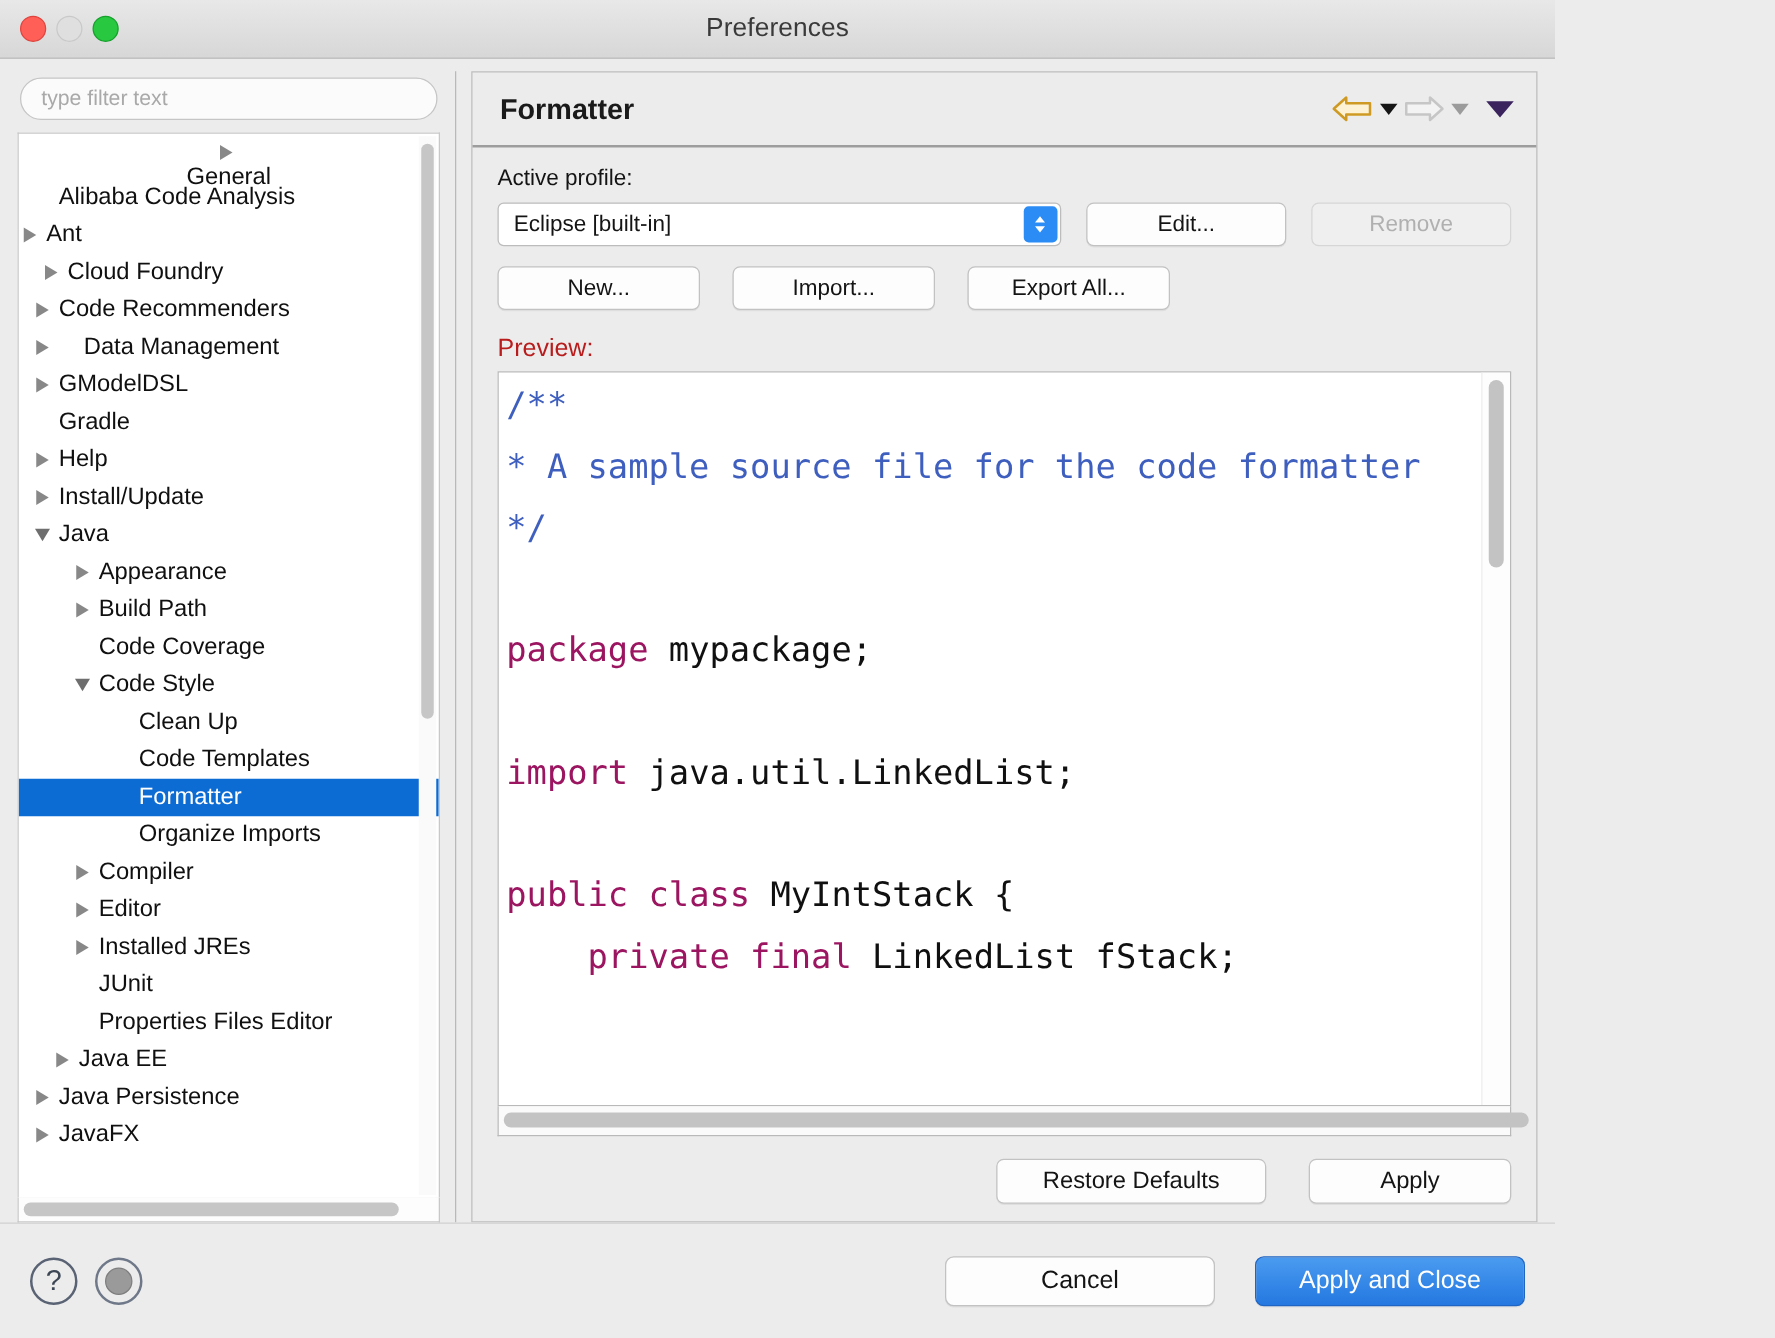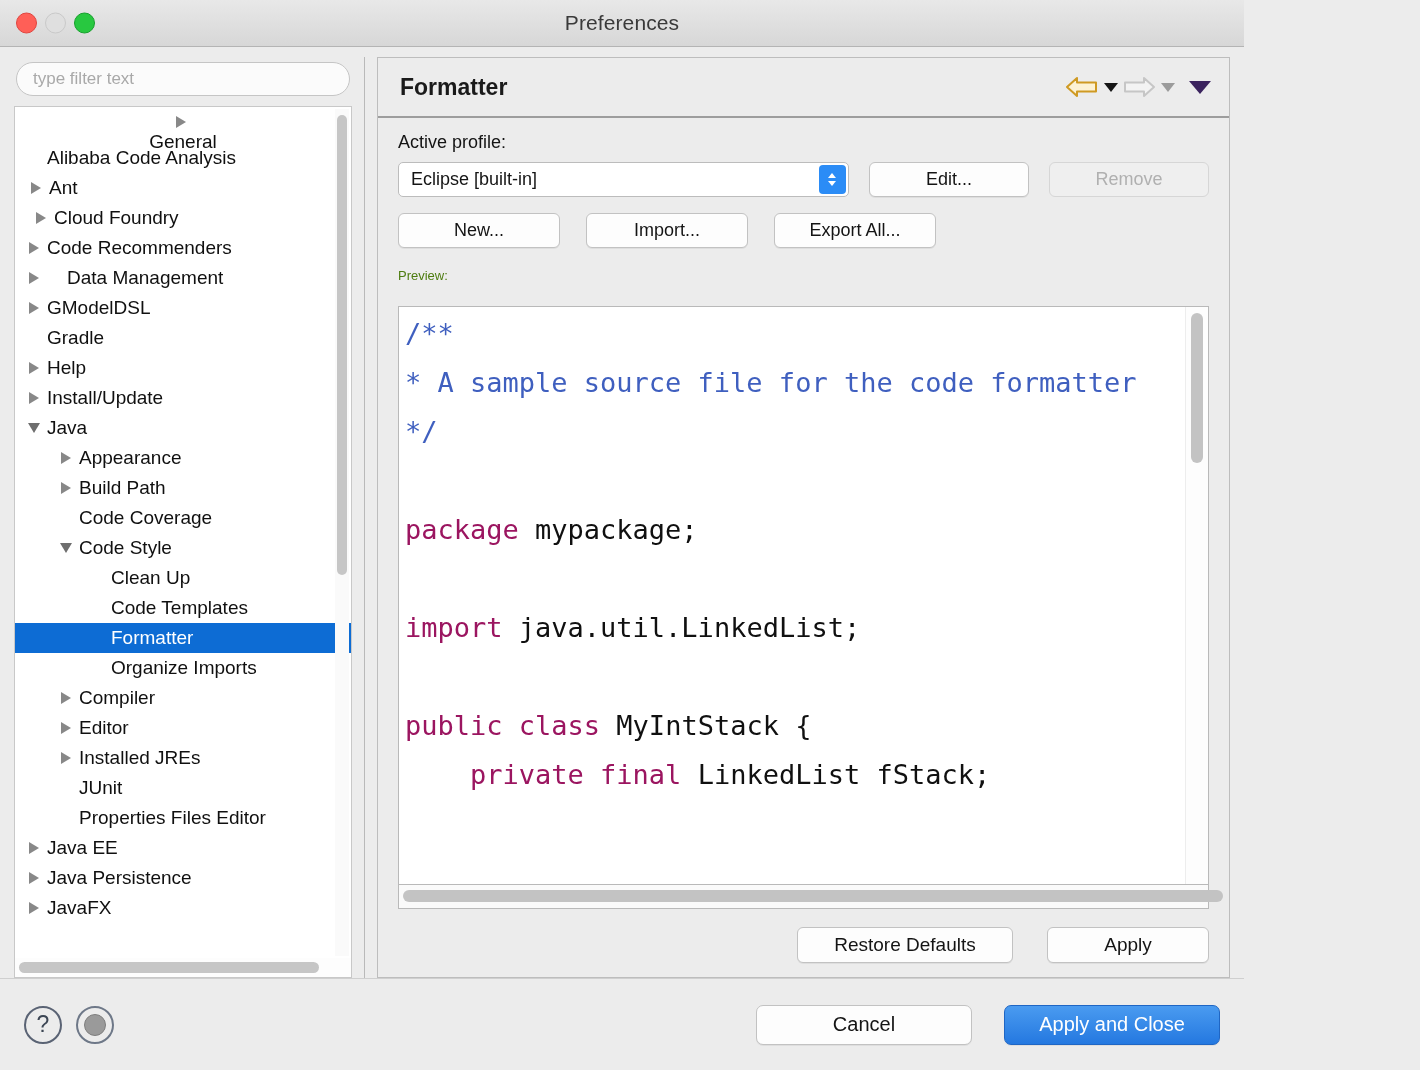--- a/index.html
+++ b/index.html
@@ -340,23 +340,23 @@
   .btn.wide { width: 162px; padding: 0; }
   .btn-row {
     display: flex;
     gap: 26px;
     margin-bottom: 20px;
   }
   .btn.profbtn { width: 160px; padding: 0; }
 
   
   .preview-label {
-    font-size: 13px;
-    color: #4d7c0f;
-    margin-bottom: 23px;
+    font-size: 20px;
+    color: #b91c1c;
+    margin-bottom: 6px;
   }
   .preview-box {
     position: relative;
     flex: 1 1 auto;
     background: #ffffff;
     border: 1px solid #b9b9b9;
     box-sizing: border-box;
     min-height: 0;
     overflow: hidden;
   }
@@ -498,21 +498,21 @@
             <div class="tree-row" style=" flex-direction: column;">
               <span class="tw">
                 <span class="tw-arrow collapsed"></span>
               </span>
               <span class="tree-label">General</span>
             </div>
             <div class="tree-row" style="padding-left: 10px;">
               <span class="tw"></span>
               <span class="tree-label">Alibaba Code Analysis</span>
             </div>
-            <div class="tree-row" style="padding-left: 12px;">
+            <div class="tree-row" style="padding-left: 0;">
               <span class="tw">
                 <span class="tw-arrow collapsed"></span>
               </span>
               <span class="tree-label">Ant</span>
             </div>
             <div class="tree-row" style="padding-left: 17px;">
               <span class="tw">
                 <span class="tw-arrow collapsed"></span>
               </span>
               <span class="tree-label">Cloud Foundry</span>
@@ -614,21 +614,21 @@
               <span class="tree-label">Installed JREs</span>
             </div>
             <div class="tree-row" style="padding-left: 42px;">
               <span class="tw"></span>
               <span class="tree-label">JUnit</span>
             </div>
             <div class="tree-row" style="padding-left: 42px;">
               <span class="tw"></span>
               <span class="tree-label">Properties Files Editor</span>
             </div>
-            <div class="tree-row" style="padding-left: 10px;">
+            <div class="tree-row" style="padding-left: 26px;">
               <span class="tw">
                 <span class="tw-arrow collapsed"></span>
               </span>
               <span class="tree-label">Java EE</span>
             </div>
             <div class="tree-row" style="padding-left: 10px;">
               <span class="tw">
                 <span class="tw-arrow collapsed"></span>
               </span>
               <span class="tree-label">Java Persistence</span>

